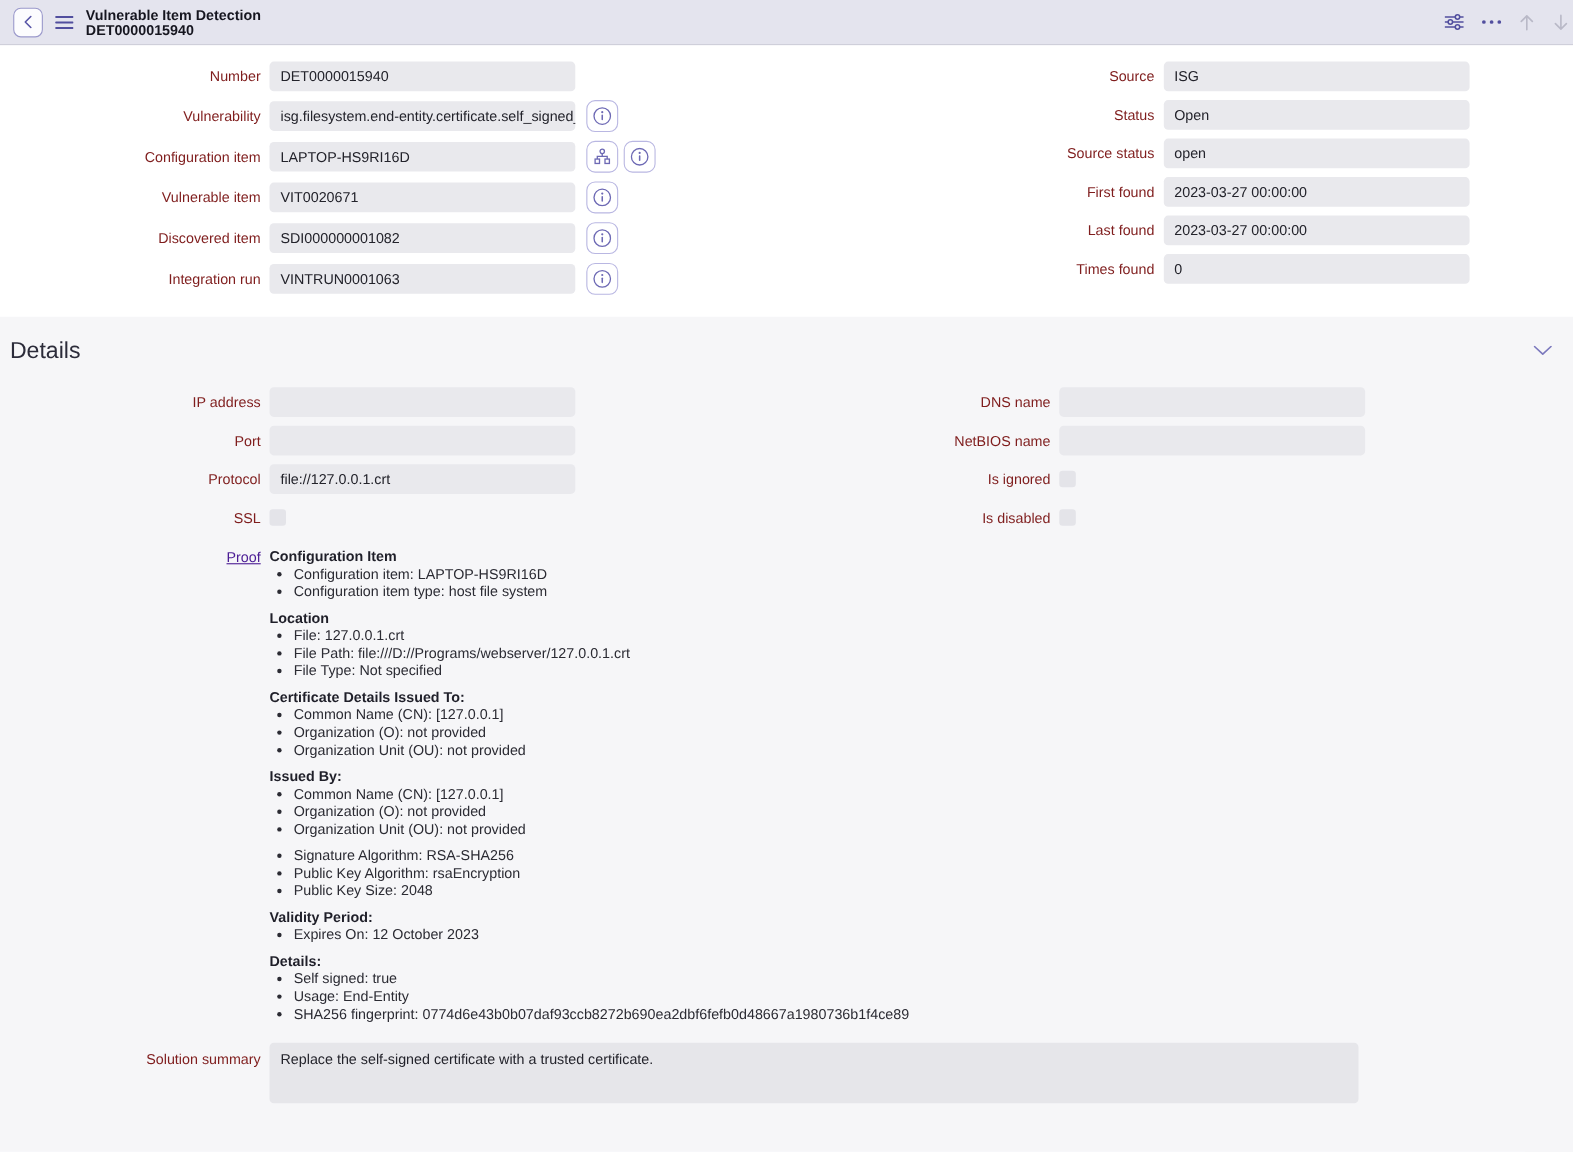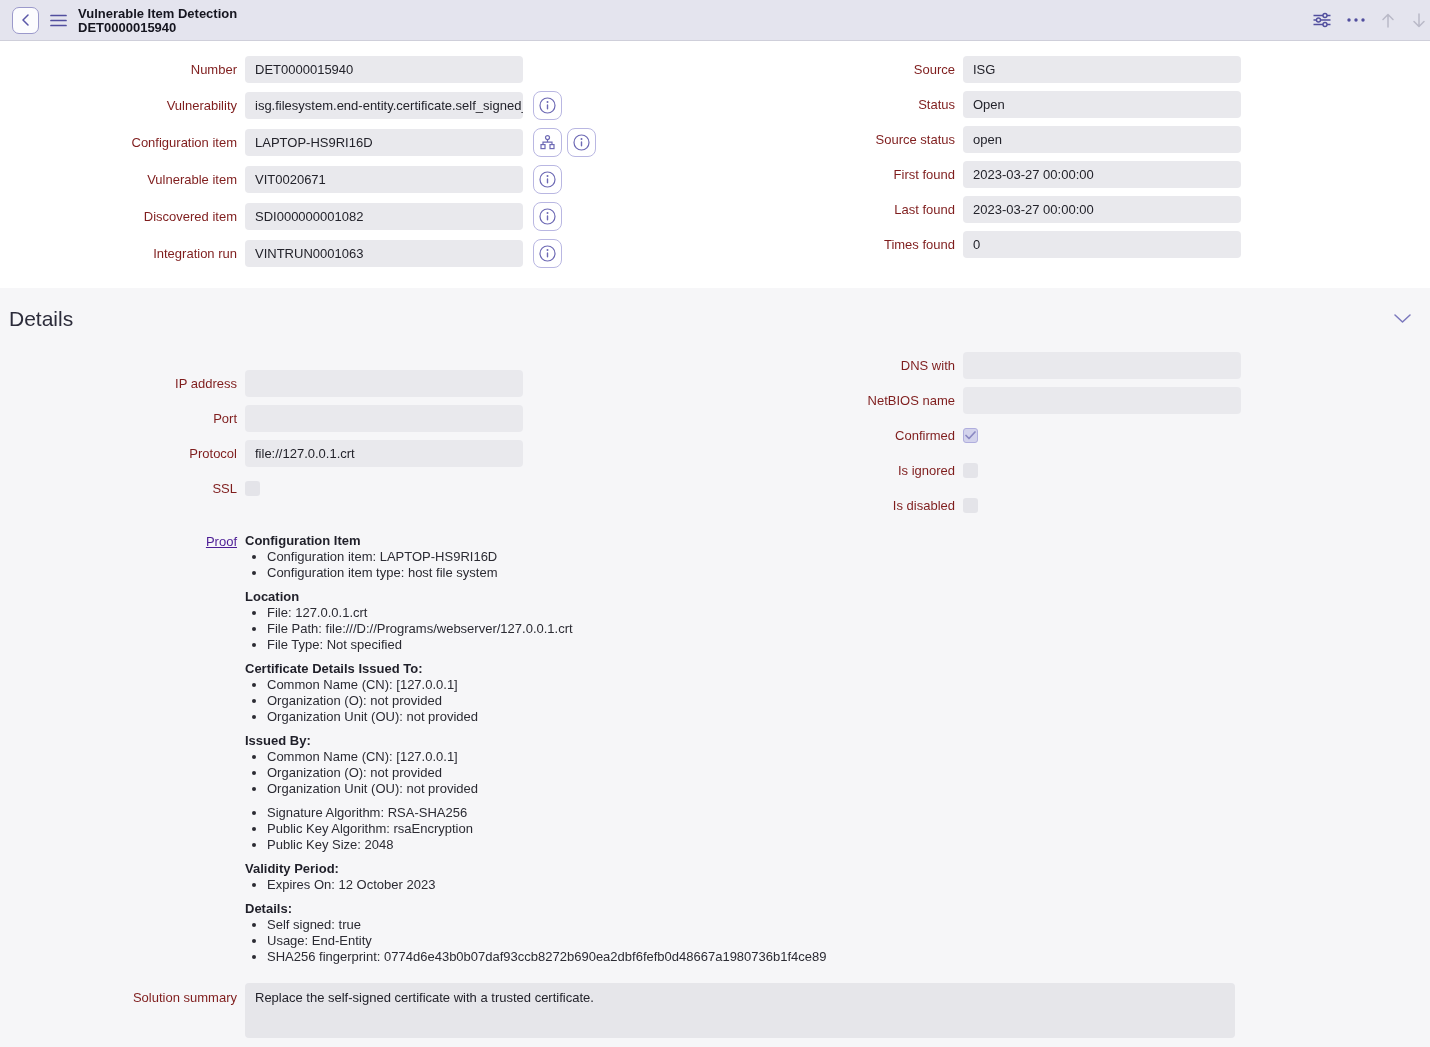--- a/index.html
+++ b/index.html
@@ -23,21 +23,21 @@
   .hdr-title { display:flex; flex-direction:column; gap:1px; font-weight:bold;
     font-size:13px; line-height:13px; color:#15151f; }
   .hdr-right { margin-left:auto; display:flex; align-items:center; gap:15px; color:#514e9e; }
   .hdr-ic { display:flex; align-items:center; background:none; border:none; padding:0; cursor:pointer; color:#514e9e; }
   .hdr-ic.dim { color:#b9b9c7; }
   .hdr-ic.clip { margin-right:-9px; }
   
   .form-section { padding-top:15px; display:flex; }
   .fcol { display:flex; flex-direction:column; gap:8px; }
   .fcol.left  { width:715px; }
-  .fcol.right { flex:1; }
+  .fcol.right { flex:1;align-items:center; }
   .form-row { display:flex; align-items:center; min-height:27px; }
   .flabel { width:245px; flex:none; text-align:right; padding-right:8px;
     font-size:13px; color:#7f1d1d; white-space:nowrap; }
   .fcol.right .flabel, .dcol.right .flabel { width:248px; }
   .field {
     width:278px; height:27px; flex:none; background:#e9e9ed; border-radius:4px;
     padding:0 10px; line-height:27px; font-size:13px; color:#23232b;
     white-space:nowrap; overflow:hidden; cursor:default;
   }
   .btns { display:flex; gap:5px; margin-left:10px; }
@@ -264,34 +264,26 @@
           <span class="flabel">Protocol</span>
           <div class="field">file://127.0.0.1.crt</div>
         </div>
         <div class="form-row">
           <span class="flabel">SSL</span>
           <span class="checkbox"></span>
         </div>
       </div>
     <div class="dcol right" id="details-col-right">
         <div class="form-row">
-          <span class="flabel">DNS with</span>
+          <span class="flabel">DNS name</span>
           <div class="field"></div>
         </div>
         <div class="form-row">
           <span class="flabel">NetBIOS name</span>
           <div class="field"></div>
-        </div>
-        <div class="form-row">
-          <span class="flabel">Confirmed</span>
-          <span class="checkbox checked">
-            <svg width="11" height="9" viewBox="0 0 11 9" fill="none" stroke="#8a88c2" stroke-width="1.7" stroke-linecap="round" stroke-linejoin="round">
-              <path d="M1 4.5l3 3L10 1"></path>
-            </svg>
-          </span>
         </div>
         <div class="form-row">
           <span class="flabel">Is ignored</span>
           <span class="checkbox"></span>
         </div>
         <div class="form-row">
           <span class="flabel">Is disabled</span>
           <span class="checkbox"></span>
         </div>
       </div>

